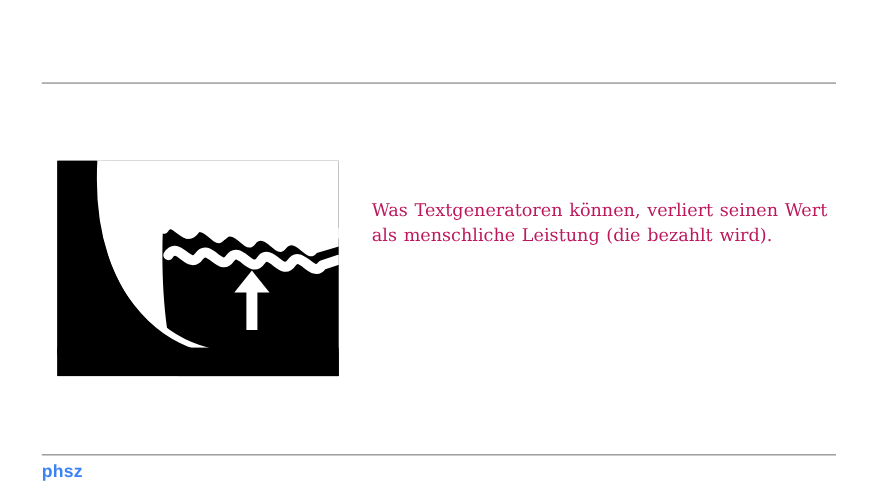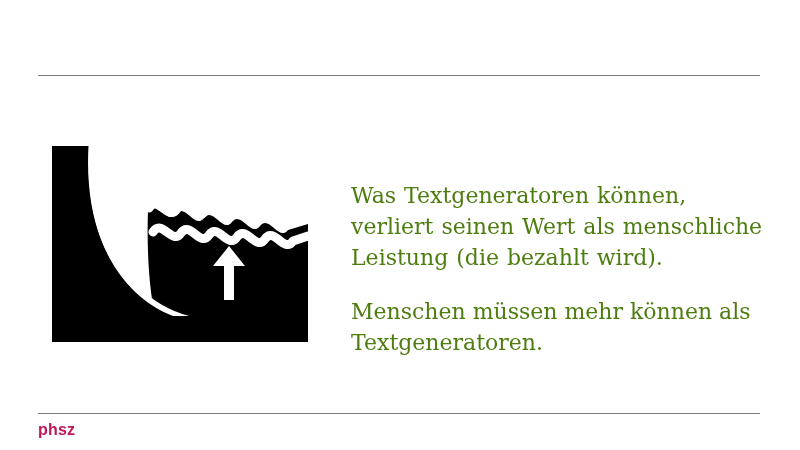--- a/index.html
+++ b/index.html
@@ -42,44 +42,44 @@
   }
   .rule-top { top: 75px; }
   .rule-bottom { top: 413px; }
 
   .footer-logo {
     position: absolute;
     left: 38px;
     top: 421px;
     font-size: 16px;
     font-weight: bold;
-    color: #be185d;
+    color: #3b82f6;
     letter-spacing: 0.2px;
   }
 
   .figure {
     position: absolute;
     left: 52px;
     top: 146px;
     width: 256px;
     height: 196px;
   }
   .figure svg {
     display: block;
   }
 
   .body-text {
     position: absolute;
-    left: 351px;
+    left: 338px;
     top: 180px;
     width: 420px;
     font-family: "DejaVu Serif", serif;
-    font-size: 22px;
+    font-size: 16px;
     line-height: 1.42;
-    color: #4d7c0f;
+    color: #be185d;
   }
   .body-text p {
     margin: 0;
   }
   .body-text p + p {
     margin-top: 22px;
   }
   .para-1 {
     word-spacing: 1px;
   }
@@ -114,20 +114,19 @@
 
       <g>
         <rect x="172" y="112" width="10" height="42" fill="#ffffff"></rect>
         <path d="M 177 100 L 193 120 L 161 120 Z" fill="#ffffff"></path>
       </g>
     </svg>
   </div>
 
   <div class="body-text">
     <p class="para-1">Was Textgeneratoren  können, verliert seinen Wert als menschliche Leistung (die bezahlt wird).</p>
-    <p>Menschen müssen mehr können als Textgeneratoren.</p>
   </div>
 
   <div class="rule rule-bottom"></div>
 
   <div class="footer-logo">phsz</div>
 
 </div>
 
 </body></html>

